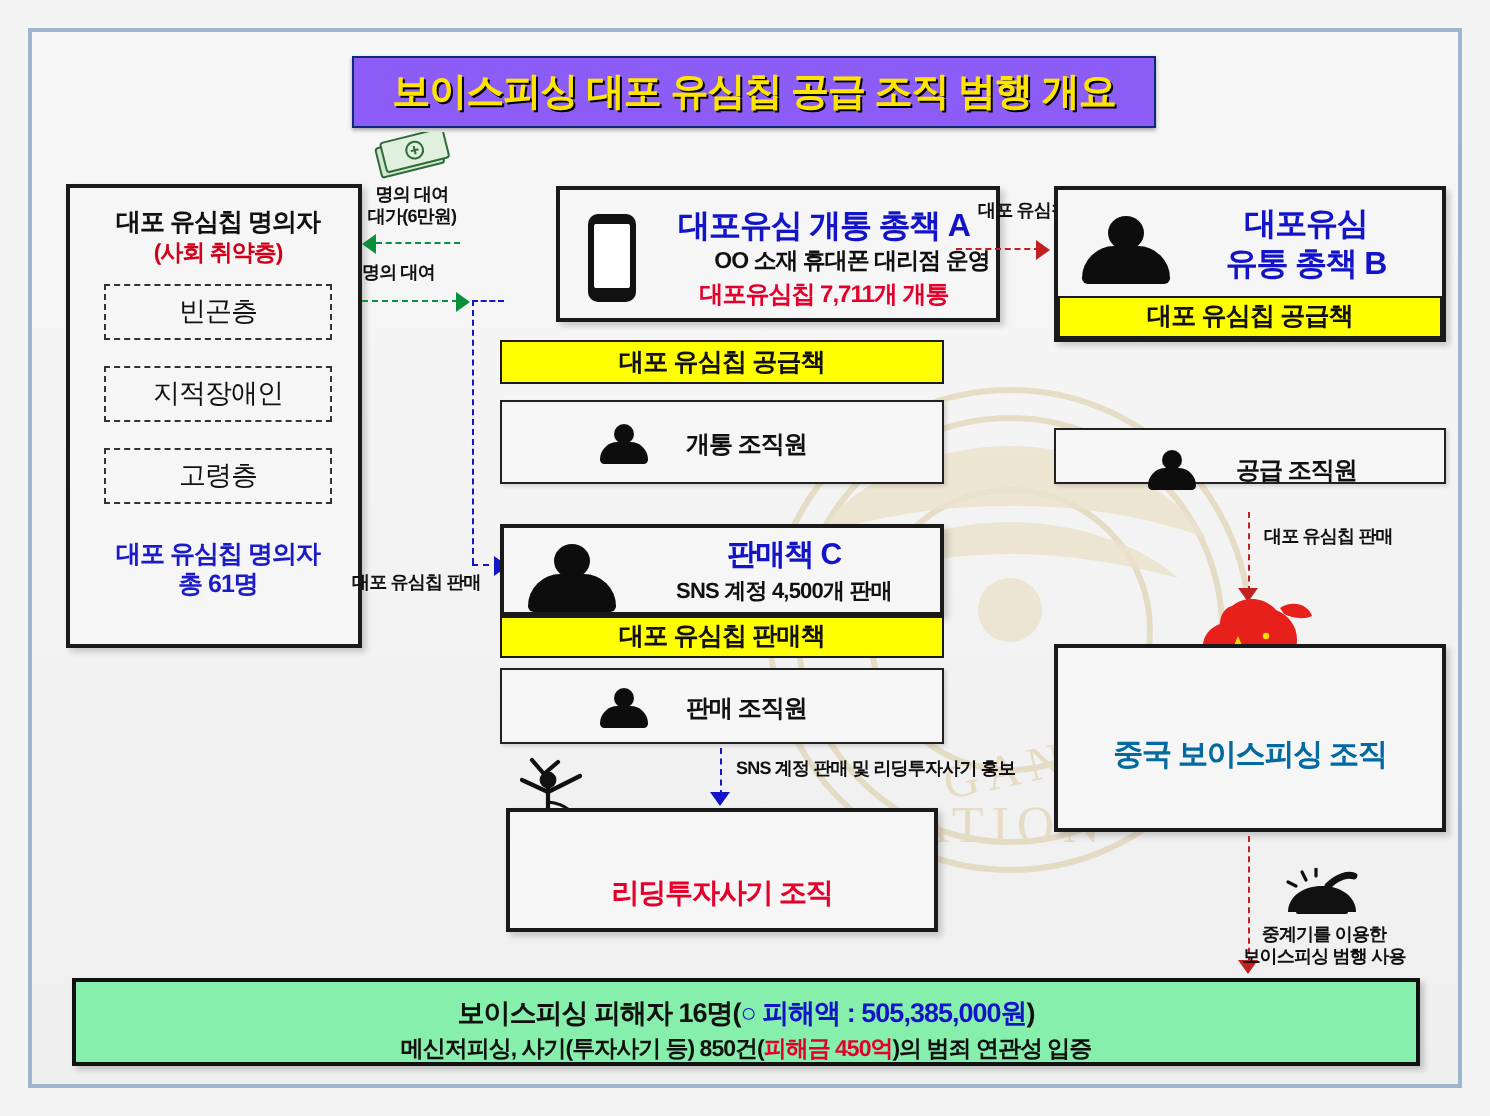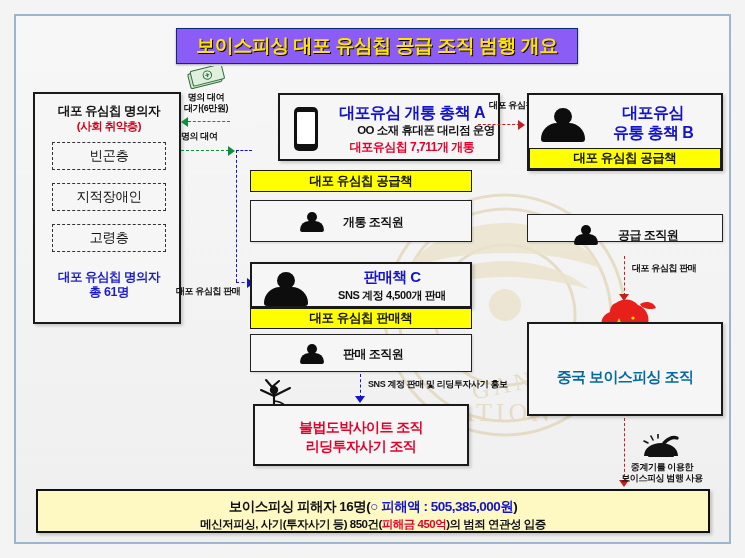--- a/index.html
+++ b/index.html
@@ -153,21 +153,21 @@
 
   
   .devil{position:absolute;left:252px;top:378px;width:54px;height:42px;}
 
   
   .relay{position:absolute;left:642px;top:434px;width:38px;height:26px;}
 
   
   #summary-bar{
     position:absolute;left:36px;top:489px;width:674px;height:44px;
-    box-sizing:border-box;background:#fef9c3;border:2px solid #111;
+    box-sizing:border-box;background:#86efac;border:2px solid #111;
     box-shadow:2px 2px 3px rgba(0,0,0,.2);
   }
   .sum1{position:absolute;left:0;top:7px;width:100%;text-align:center;
     font-size:13.5px;font-weight:bold;color:#111;letter-spacing:-.5px;}
   .sum1 .blue{color:#1313c8;}
   .sum2{position:absolute;left:0;top:26px;width:100%;text-align:center;
     font-size:11.5px;font-weight:bold;color:#111;letter-spacing:-.5px;}
   .sum2 .red{color:#e4002b;}
 </style>
 </head>
@@ -299,21 +299,21 @@
       <circle cx="22" cy="12" r="4.2" fill="#111" stroke="none"></circle>
       <path d="M22 16 L22 27"></path>
       <path d="M22 18 L9 12 M22 18 L38 10"></path>
       <path d="M22 27 L13 38 M22 27 L33 36"></path>
       <path d="M22 23 C31 24 36 28 33 34" stroke-width="1.6"></path>
     </g>
   </svg>
 
   <div class="box" id="illegal-box">
     <div class="ib-t">
-      <span>불법도박사이트 조직</span><br>
+      <br>
       <span>리딩투자사기 조직</span>
     </div>
   </div>
 
   <div class="conn-label" style="left:489px;top:100px;">
     <span>대포 유심칩 제공</span>
   </div>
   <div class="hline" style="left:478px;top:124px;width:42px;"></div>
   <div class="arrowhead ah-right" style="left:518px;top:120px;"></div>
 

